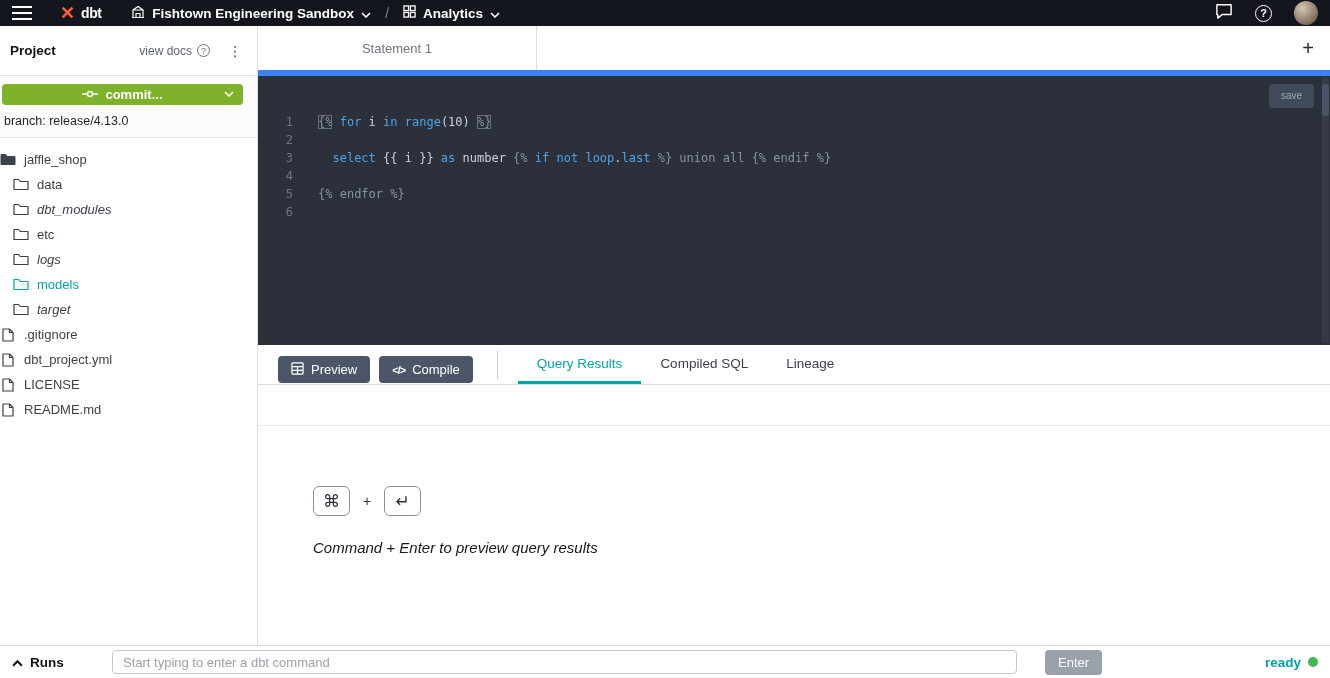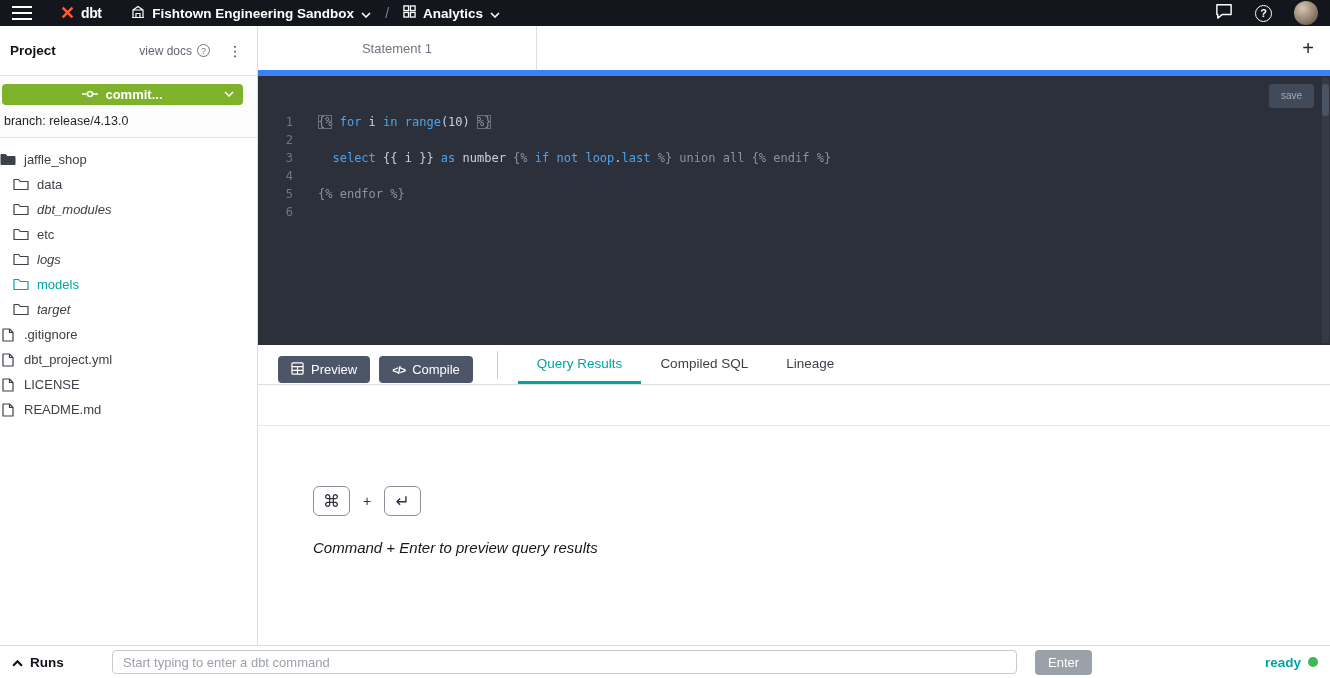--- a/index.html
+++ b/index.html
@@ -98,21 +98,21 @@
   .hint-text { margin-top:23px; font-style:italic; font-size:15px; color:#16181d; }
 
   
   .statusbar { height:33px; border-top:1px solid #d8dadd; display:flex; align-items:center;
     padding:8px 12px; background:#fff; }
   .runs { width:100px; display:flex; align-items:center; gap:7px; font-weight:700; font-size:13.5px;
     color:#101317; cursor:pointer; }
   .cmd-input { width:905px; height:24px; border:1px solid #c7c9cd; border-radius:4px; padding:0 10px;
     font-size:13px; color:#333; outline:none; font-family:"Liberation Sans", sans-serif; }
   .cmd-input::placeholder { color:#9ba1a9; }
-  .enter-btn { margin-left:18px; background:#9aa1a8; color:#fff; border-radius:4px; font-size:13px;
+  .enter-btn { margin-left:28px; background:#9aa1a8; color:#fff; border-radius:4px; font-size:13px;
     padding:5px 13px; cursor:pointer; }
   .ready { margin-left:auto; display:flex; align-items:center; gap:7px; color:#00a5a5;
     font-weight:700; font-size:13.5px; }
   .status-dot { width:10px; height:10px; border-radius:50%; background:#3fb950; }
 </style>
 </head>
 <body>
 
 <div class="topbar">
   <span class="hamburger">

